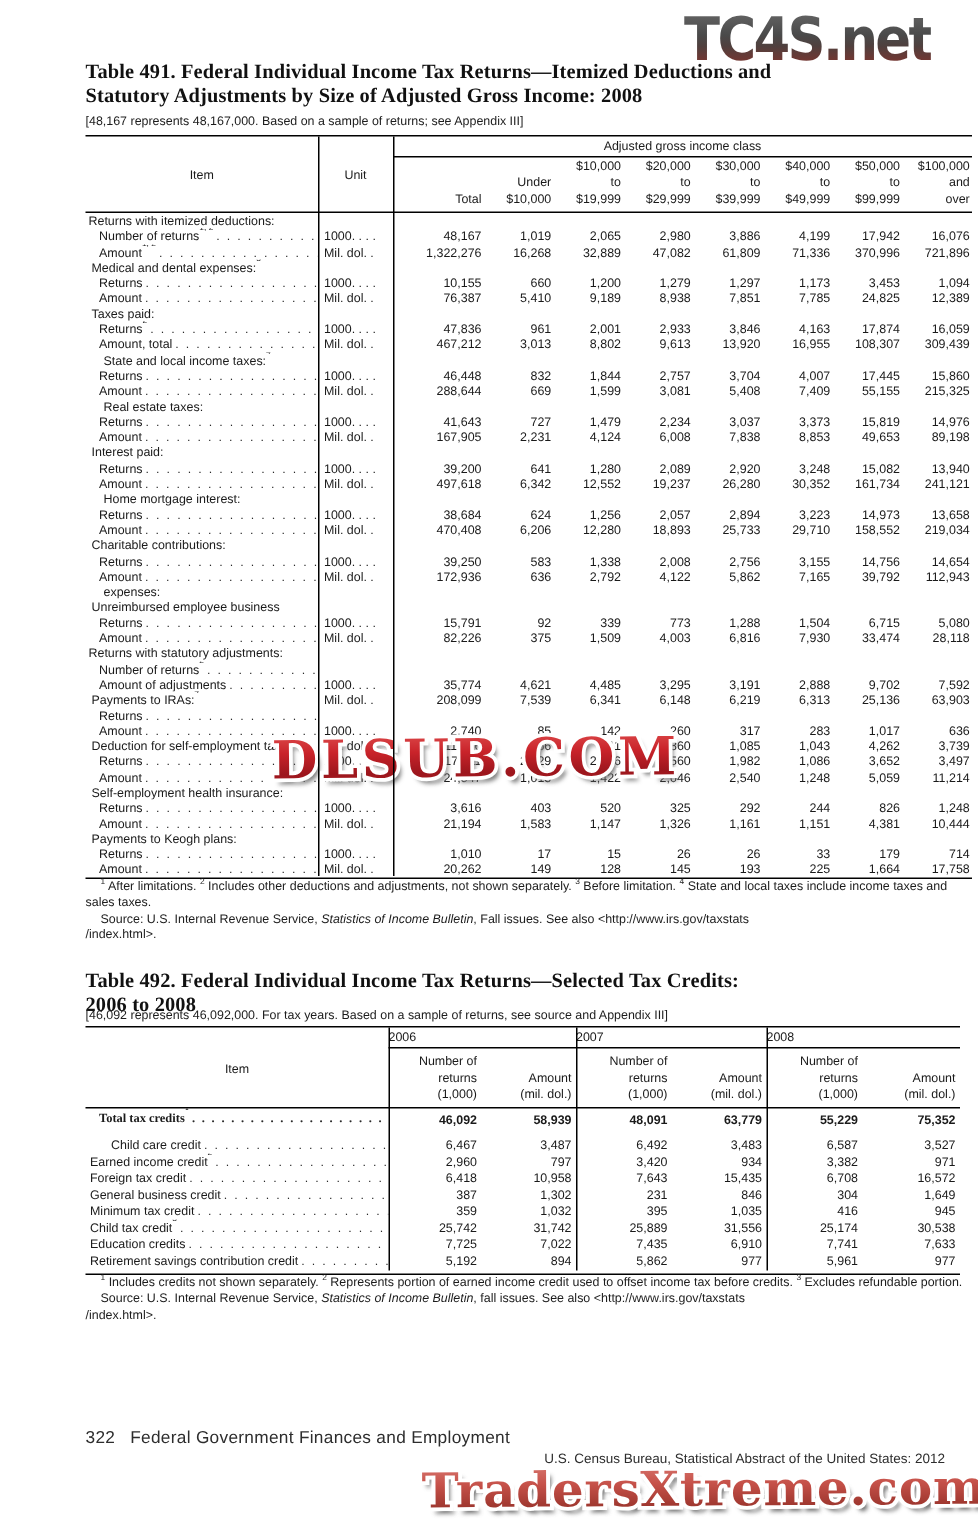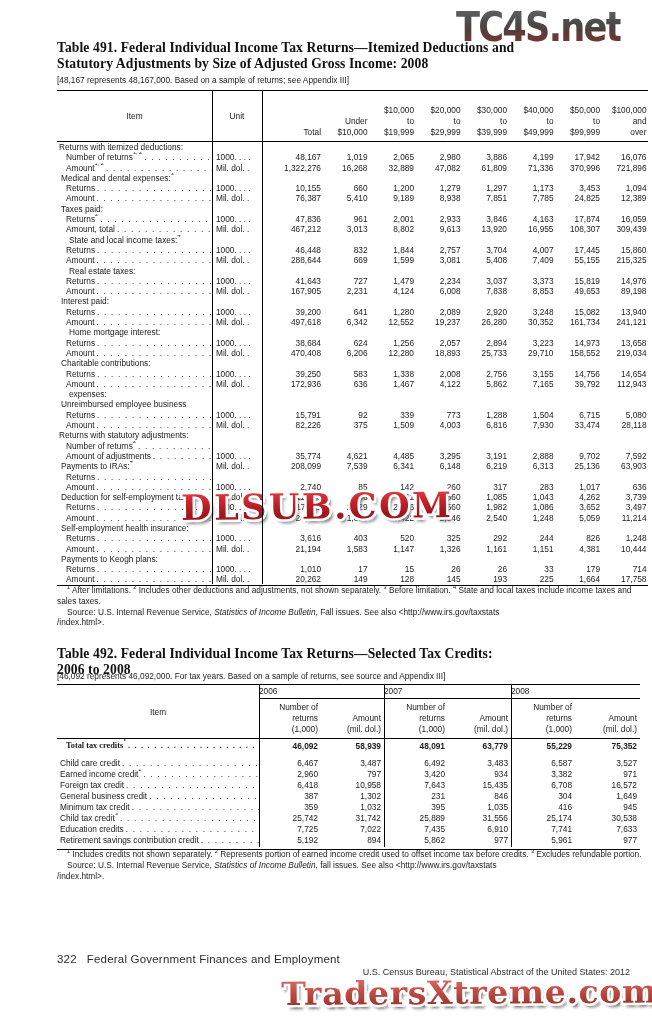--- a/index.html
+++ b/index.html
@@ -102,20 +102,21 @@
     <div>Statutory Adjustments by Size of Adjusted Gross Income: 2008</div>
   </div>
   <div class="bracket" style="top:75px;">[48,167 represents 48,167,000. Based on a sample of returns; see Appendix III]</div>
 
   <div class="t491">
     <div class="vline" style="left:155px;"></div>
     <div class="vline" style="left:205px;"></div>
     <div class="hdr">
       <div class="item-h">Item</div>
       <div class="unit-h">Unit</div>
+      <div class="spanner">Adjusted gross income class</div>
       <div class="colheads" id="t491-colheads">
           <div class="ch">
             <div>&nbsp;</div>
             <div>&nbsp;</div>
             <div>Total</div>
           </div>
           <div class="ch">
             <div>&nbsp;</div>
             <div>Under</div>
             <div>$10,000</div>
@@ -496,21 +497,21 @@
           <div class="cell-num">14,654</div>
         </div>
         <div class="r491">
           <div class="lbl ind2">
             <span>Amount</span>
             <span class="dots">. . . . . . . . . . . . . . . . . . . . . . . . . . . . . . . . . . . . . . . .</span>
           </div>
           <div class="unit">Mil. dol. .</div>
           <div class="cell-num">172,936</div>
           <div class="cell-num">636</div>
-          <div class="cell-num">1,467</div>
+          <div class="cell-num">2,792</div>
           <div class="cell-num">4,122</div>
           <div class="cell-num">5,862</div>
           <div class="cell-num">7,165</div>
           <div class="cell-num">39,792</div>
           <div class="cell-num">112,943</div>
         </div>
         <div class="r491">
           <div class="lbl ind3">
             <span>expenses:</span>
           </div>
@@ -858,21 +859,21 @@
             <span class="dots">. . . . . . . . . . . . . . . . . . . . . . . . . . . . . . . . . . . . . . . .</span>
           </div>
           <div class="cell-num">46,092</div>
           <div class="cell-num">58,939</div>
           <div class="cell-num">48,091</div>
           <div class="cell-num">63,779</div>
           <div class="cell-num">55,229</div>
           <div class="cell-num">75,352</div>
         </div>
         <div class="r492">
-          <div class="lbl" style="padding-left: 3px;">
+          <div class="lbl" style="padding-left: 3px; margin-left: 14px;">
             <span>Child care credit</span>
             <span class="dots">. . . . . . . . . . . . . . . . . . . . . . . . . . . . . . . . . . . . . . . .</span>
           </div>
           <div class="cell-num">6,467</div>
           <div class="cell-num">3,487</div>
           <div class="cell-num">6,492</div>
           <div class="cell-num">3,483</div>
           <div class="cell-num">6,587</div>
           <div class="cell-num">3,527</div>
         </div>

